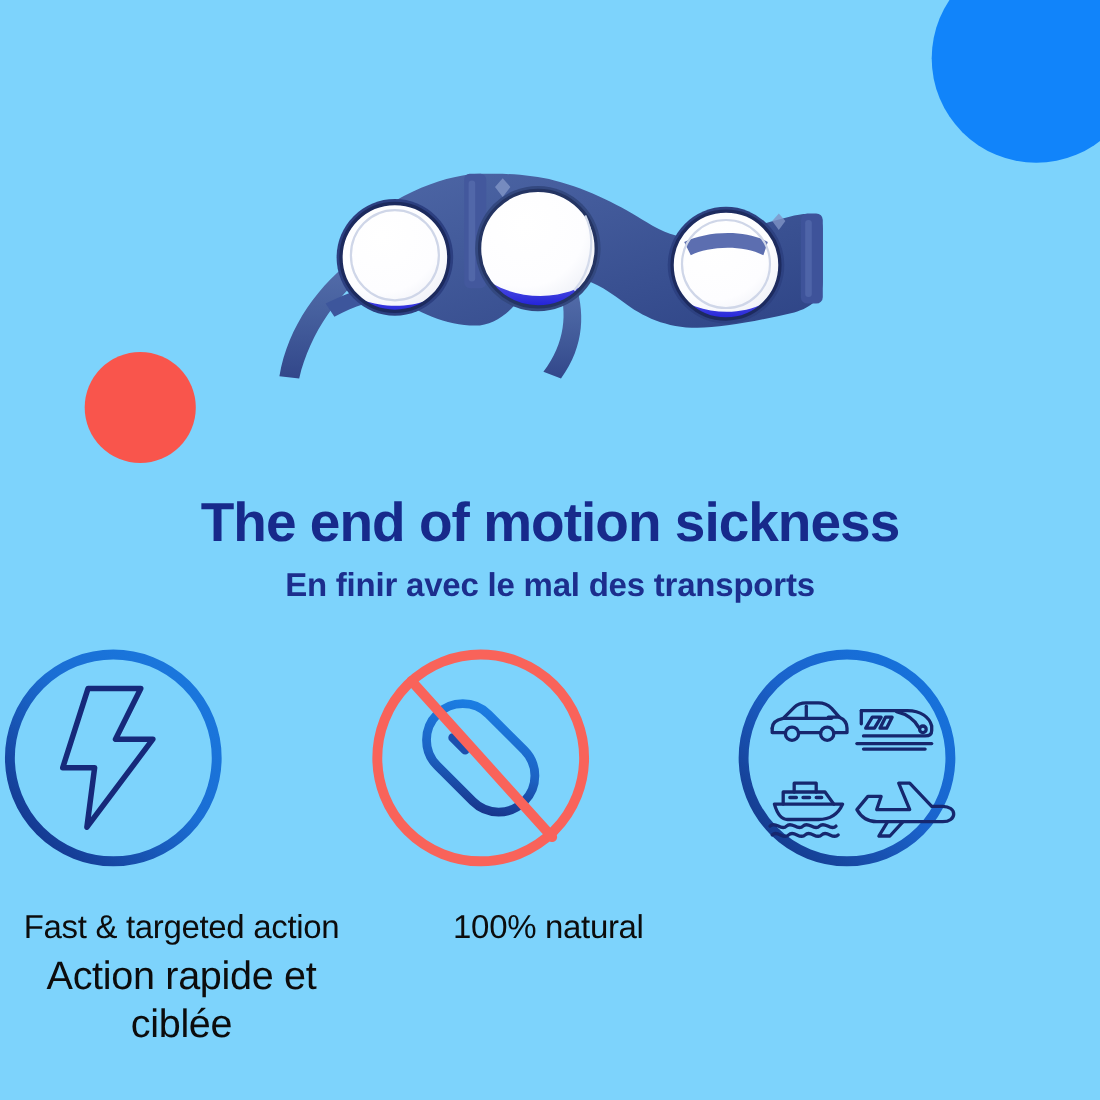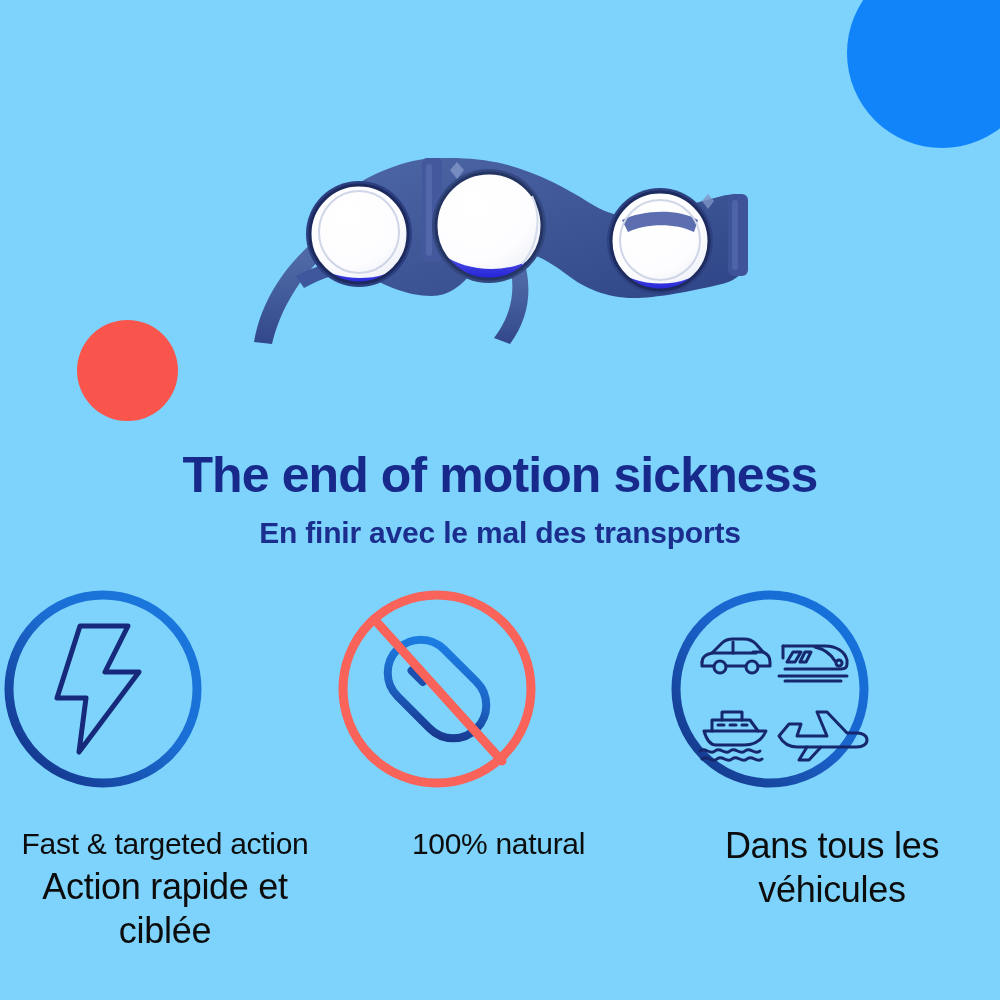--- a/index.html
+++ b/index.html
@@ -325,18 +325,17 @@
             <g transform="translate(110,120)">
               <path d="M2 30 L 12 18 L 24 18 L 20 30 L 50 30 L 40 6 L 50 6 L 70 27
                        L 80 27 C 86 27, 90 30, 90 34 C 90 38, 86 41, 80 41 L 20 41
                        C 12 41, 6 37, 2 30 Z"></path>
               <path d="M30 41 L 22 54 L 32 54 L 44 41"></path>
             </g>
           </g>
         </svg>
       </div>
       <div class="feat-text">
-        <div class="feat-sub">Dans tous les véhicules</div>
       </div>
     </div>
 
   </div>
 </div>
 
 </body></html>

